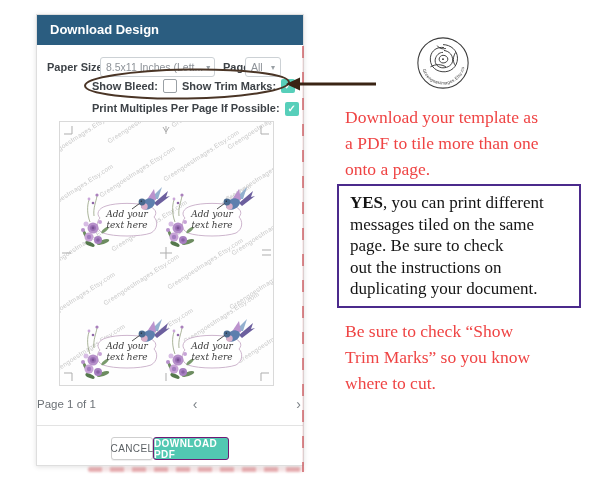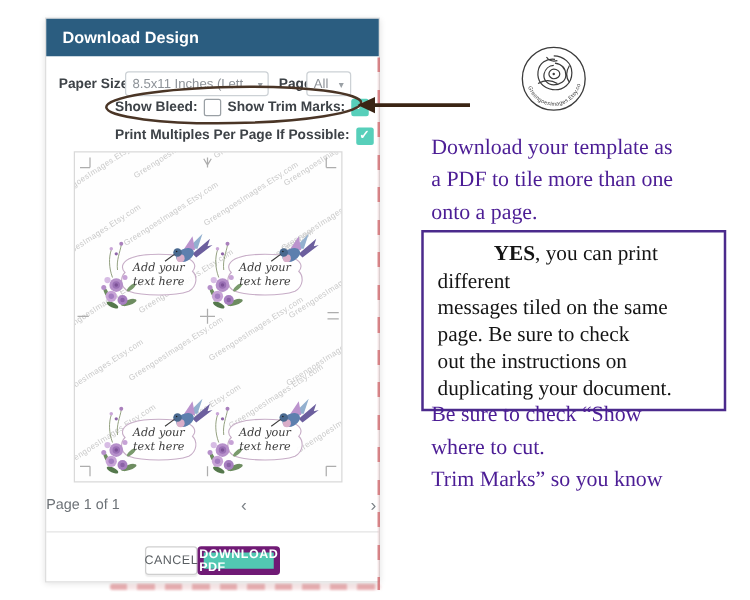--- a/index.html
+++ b/index.html
@@ -40,38 +40,38 @@
   .pagination{position:absolute;left:0;right:0;top:382px;display:flex;align-items:center;
               justify-content:space-between;gap:14px;}
   .page-indicator{font-size:11.5px;color:#6d7277;}
   .pg-btn{font-size:14px;color:#7c8287;cursor:pointer;line-height:1;padding:0 2px;}
   .divider{position:absolute;left:0;right:0;top:410px;border-top:1px solid #e3e3e3;}
   .footer{position:absolute;left:0;right:0;top:422px;display:flex;justify-content:center;}
   .btn{height:23px;border-radius:3px;font-size:10px;letter-spacing:.4px;display:flex;
        align-items:center;justify-content:center;cursor:pointer;box-sizing:border-box;}
   .btn-cancel{width:42px;background:#fff;border:1px solid #cfcfcf;color:#5a5f63;
               box-shadow:0 1px 1px rgba(0,0,0,.07);}
-  .btn-download{width:66px;background:#52c8b2;border:5px solid #701a75;color:#fff;font-weight:bold;}
+  .btn-download{width:76px;background:#52c8b2;border:1px solid #701a75;color:#fff;font-weight:bold;}
   
   .red-dash-line{position:absolute;left:302px;top:46px;width:2px;height:426px;z-index:40;
       background:repeating-linear-gradient(180deg,rgba(205,95,100,.75) 0 12px,rgba(205,95,100,.12) 12px 26px);}
   .pink-strip{position:absolute;left:88px;top:467px;width:217px;height:5px;border-radius:2px;z-index:5;
       background:repeating-linear-gradient(90deg,rgba(214,110,115,.55) 0 14px,rgba(214,110,115,.15) 14px 22px);
       filter:blur(1px);}
   
   .annot{position:absolute;left:70px;top:62px;width:320px;height:44px;z-index:50;pointer-events:none;}
   
   .logo{position:absolute;left:414px;top:34px;width:58px;height:58px;}
-  .note{position:absolute;font-family:"Liberation Serif",serif;color:#4c1d95;font-size:17.5px;line-height:26px;}
+  .note{position:absolute;font-family:"Liberation Serif",serif;color:#ef4444;font-size:17.5px;line-height:26px;}
   .note-1{left:345px;top:104px;width:250px;}
   .note-3{left:345px;top:318px;width:250px;}
   .note-box{position:absolute;left:337px;top:184px;width:218px;border:2.5px solid #4b2a8c;
             padding:6px 11px;font-family:"Liberation Serif",serif;color:#141414;
             font-size:17px;line-height:21.5px;background:#fff;}
-  .note-box b{font-weight:bold;margin-left:45px;}
+  .note-box b{font-weight:bold;}
 </style>
 </head>
 <body>
 
 <svg width="0" height="0" style="position:absolute" aria-hidden="true">
   <defs>
     <g id="tileArt">
 
       <path d="M26,20 C36,16.5 58,16.5 68,20 C75,22 78,26.5 74,31 C78,35 78,43 71,47 C60,51 34,51 23,47 C16,44 16,36 20,32 C16,28 18,22.5 26,20 Z" fill="#ffffff" fill-opacity="0.92" stroke="#c7adc7" stroke-width="0.9"></path>
 
@@ -255,15 +255,15 @@
     <b>YES</b><span>, you can print different</span>
   </div>
   <div>messages tiled on the same</div>
   <div>page. Be sure to check</div>
   <div>out the instructions on</div>
   <div>duplicating your document.</div>
 </div>
 
 <div class="note note-3">
   <div>Be sure to check “Show</div>
+  <div>Trim Marks” so you know</div>
   <div>where to cut.</div>
-  <div>Trim Marks” so you know</div>
 </div>
 
 </body></html>

